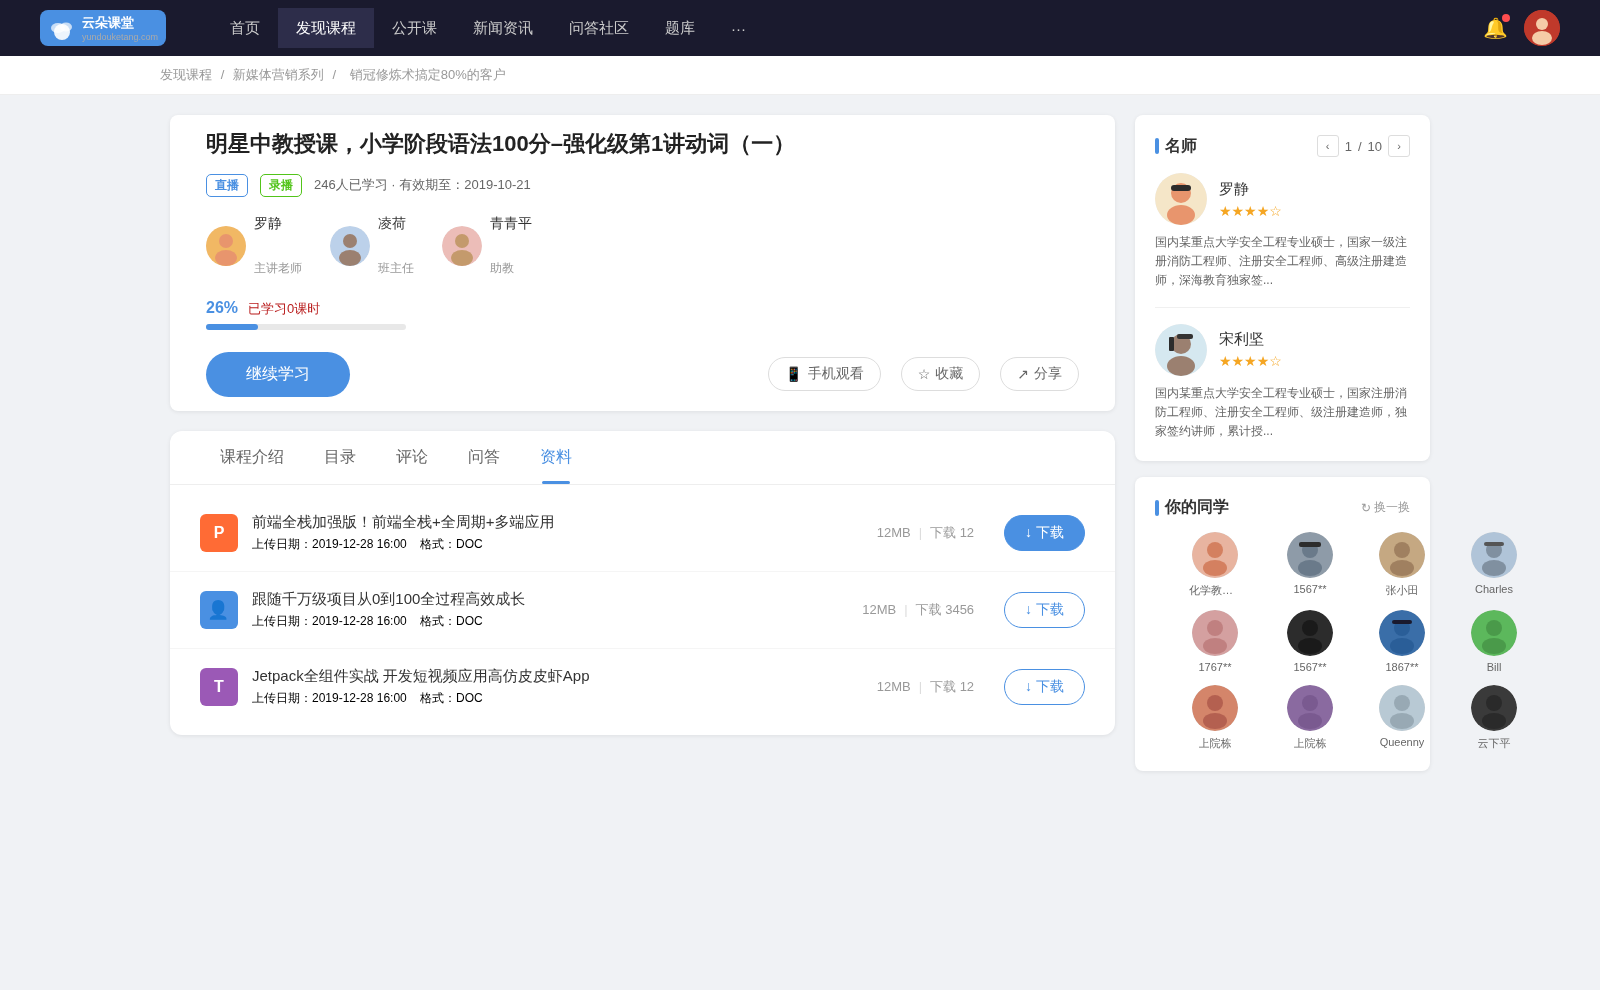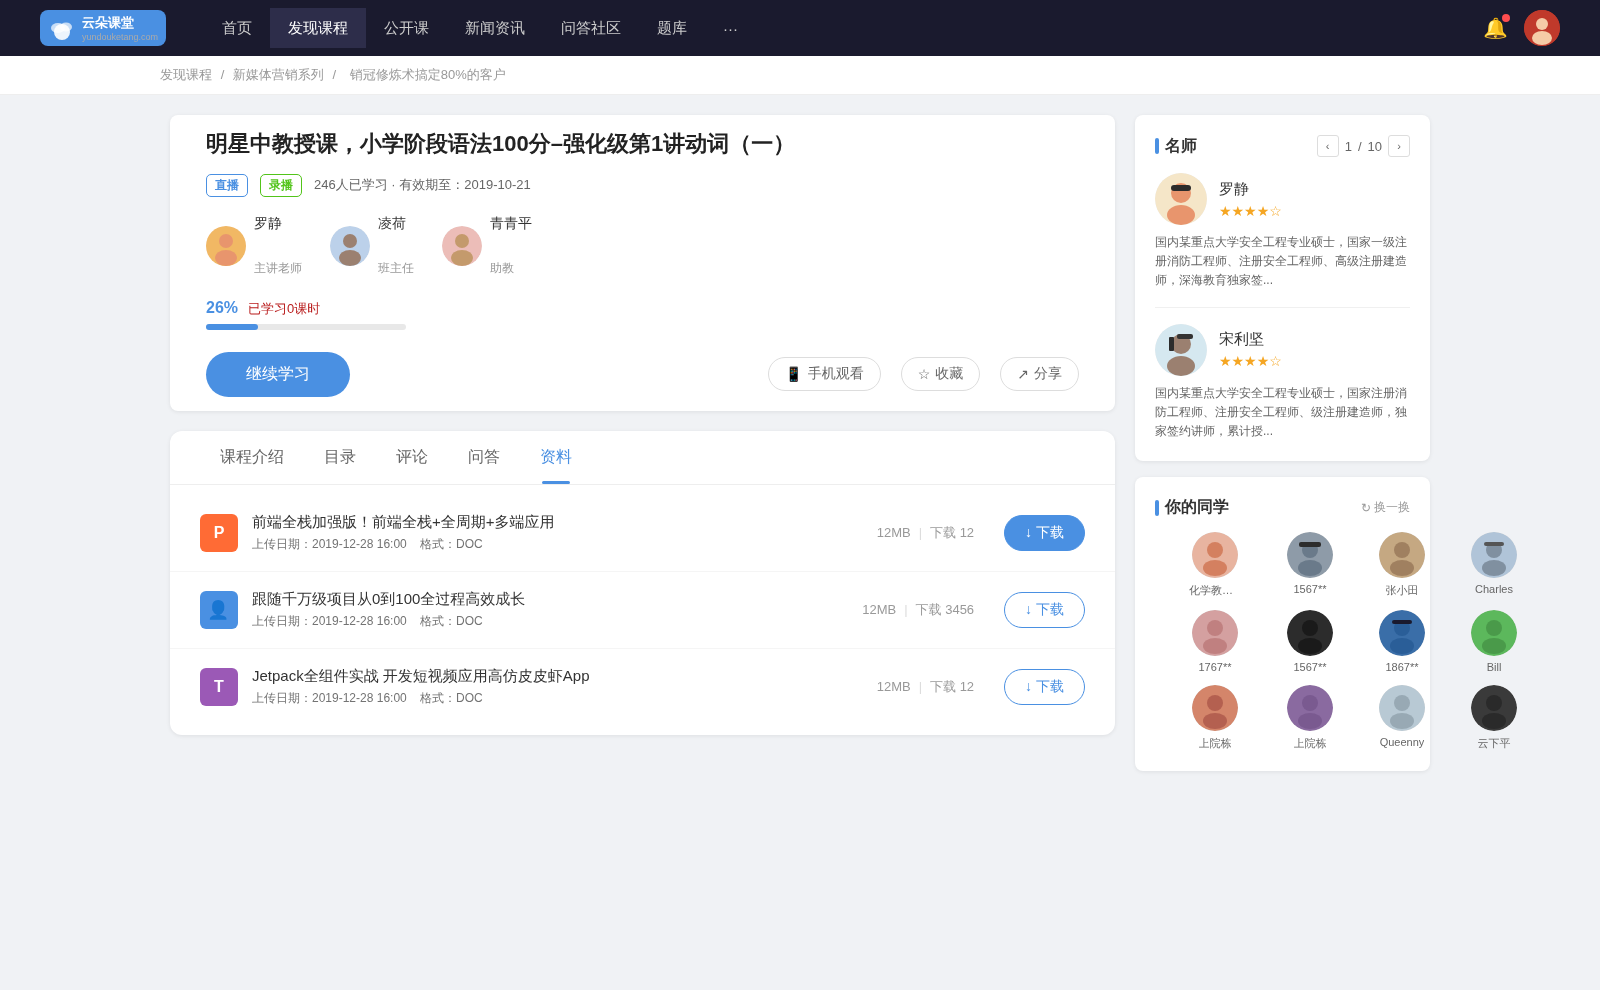--- a/index.html
+++ b/index.html
@@ -1,19 +1,19 @@
 <!DOCTYPE html>
 <html><head>
   <meta charset="utf-8">
   <style>
     * { box-sizing: border-box; margin: 0; padding: 0; }
     body { font-family: -apple-system, BlinkMacSystemFont, 'PingFang SC', 'Microsoft YaHei', sans-serif; background: #f0f2f5; font-size: 14px; color: #333; }
 
     
-    .navbar { background: #1a1a2e; height: 56px; display: flex; align-items: center; padding: 0 40px; gap: 8px; }
+    .navbar { background: #1a1a2e; height: 56px; display: flex; align-items: center; padding: 0 40px; gap: 16px; }
     .logo-area { display: flex; align-items: center; margin-right: 30px; }
     .logo-box { background: #4a90e2; border-radius: 8px; padding: 4px 8px; display: flex; align-items: center; gap: 6px; }
     .logo-text { color: white; font-size: 13px; font-weight: bold; }
     .logo-sub { color: #aaa; font-size: 9px; display: block; }
     .nav-items { display: flex; align-items: center; flex: 1; gap: 0; }
     .nav-item { color: #ccc; padding: 0 18px; height: 40px; display: flex; align-items: center; font-size: 15px; cursor: pointer; }
     .nav-item.active { background: #2d2d4a; color: white; }
     .nav-right { display: flex; align-items: center; gap: 16px; margin-left: auto; }
     .bell-icon { color: #ccc; font-size: 20px; position: relative; cursor: pointer; }
     .bell-dot { width: 8px; height: 8px; background: #ff4d4f; border-radius: 50%; position: absolute; top: -2px; right: -2px; }
@@ -64,21 +64,21 @@
     
     .resource-list { padding: 10px 0; }
     .resource-item { display: flex; align-items: center; padding: 18px 30px; border-bottom: 1px solid #f5f5f5; gap: 14px; }
     .resource-item:last-child { border-bottom: none; }
     .resource-icon { width: 38px; height: 38px; border-radius: 6px; display: flex; align-items: center; justify-content: center; font-size: 16px; font-weight: bold; color: white; flex-shrink: 0; }
     .icon-p { background: #ff6b35; }
     .icon-u { background: #4a90e2; }
     .icon-t { background: #9b59b6; }
     .resource-info { flex: 1; }
     .resource-name { font-size: 15px; color: #333; margin-bottom: 4px; font-weight: 500; }
-    .resource-meta-text { font-size: 12px; color: #737373; }
+    .resource-meta-text { font-size: 12px; color: #000000; }
     .resource-stats { display: flex; align-items: center; gap: 8px; color: #999; font-size: 13px; margin-right: 16px; white-space: nowrap; }
     .btn-download { background: white; color: #4a90e2; border: 1.5px solid #4a90e2; border-radius: 20px; padding: 8px 20px; font-size: 14px; cursor: pointer; display: flex; align-items: center; gap: 5px; white-space: nowrap; }
     .btn-download.filled { background: #4a90e2; color: white; }
 
     
     .right-panel { width: 295px; flex-shrink: 0; }
     .right-card { background: white; border-radius: 8px; padding: 20px; box-shadow: 0 1px 4px rgba(0,0,0,0.08); margin-bottom: 16px; }
     .right-card-header { display: flex; align-items: center; justify-content: space-between; margin-bottom: 16px; }
     .right-card-title { font-size: 16px; font-weight: bold; color: #333; display: flex; align-items: center; gap: 6px; }
     .right-card-title::before { content: ''; display: inline-block; width: 4px; height: 16px; background: #4a90e2; border-radius: 2px; }

